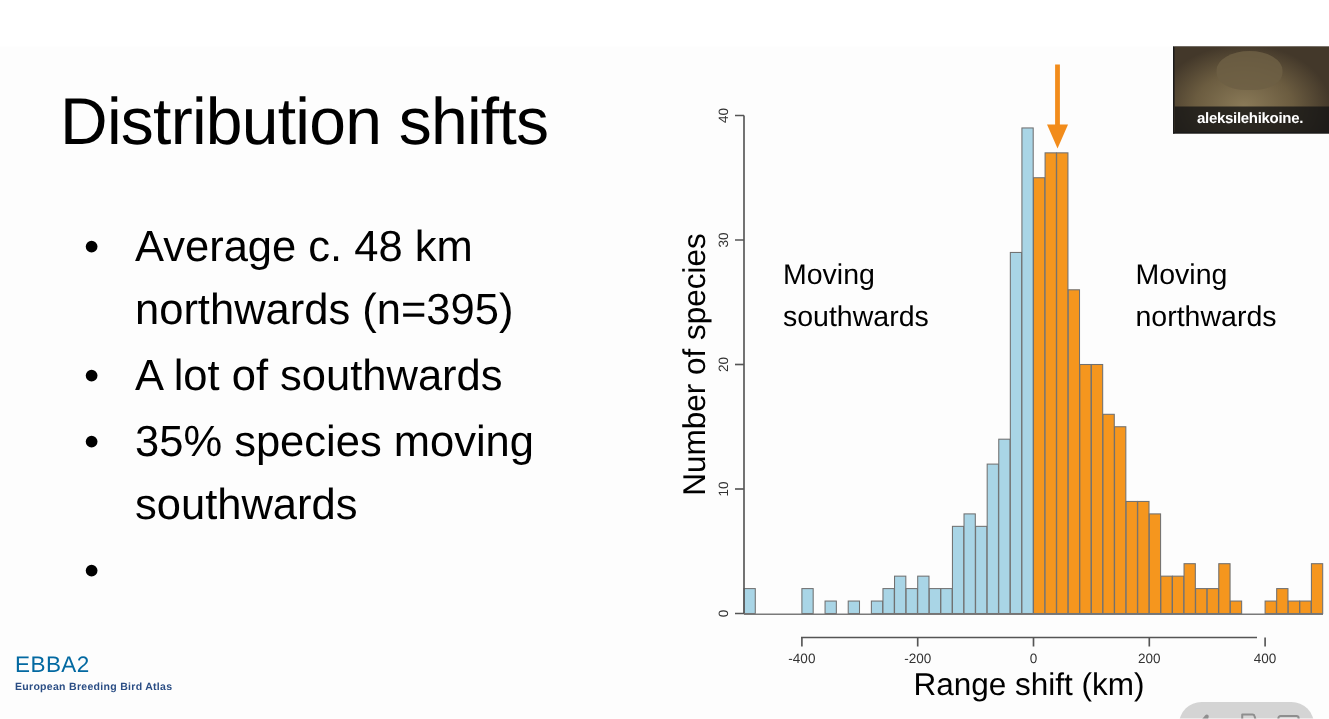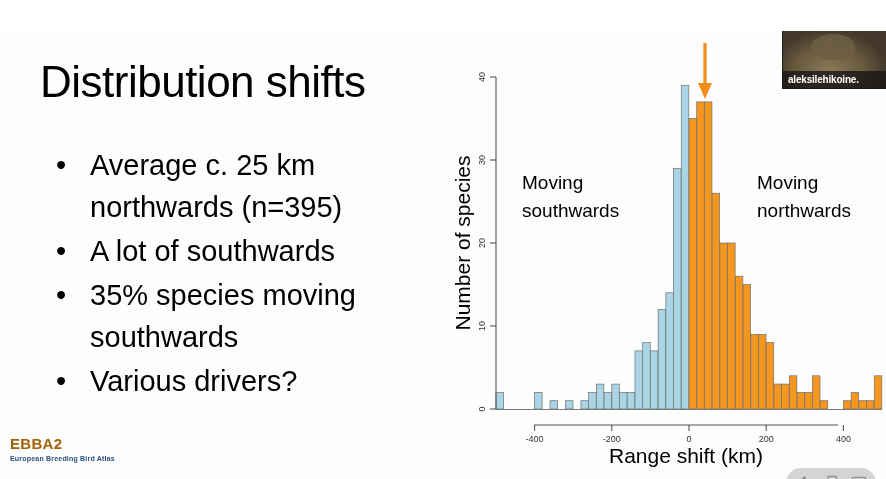--- a/index.html
+++ b/index.html
@@ -55,22 +55,22 @@
   }
   .bullet-text { display: block; }
 
   
   #ebba-logo {
     position: absolute;
     left: 10px; top: 405px;
   }
   #ebba-logo-main {
     font-size: 15px;
-    font-weight: bold;
-    color: #a16207;
+    font-weight: normal;
+    color: #0369a1;
     letter-spacing: 0.3px;
     line-height: 1.1;
   }
   #ebba-logo-sub {
     font-size: 7px;
     font-weight: bold;
     color: #2a4d84;
     letter-spacing: 0.2px;
     margin-top: 2px;
   }
@@ -125,21 +125,21 @@
   }
   #video-name-bar {
     position: absolute;
     left: 0; right: 0; bottom: 0;
     height: 17px;
     background: rgba(20,20,20,0.78);
     color: #ffffff;
     font-size: 10px;
     font-weight: bold;
     line-height: 17px;
-    padding-left: 5px;
+    padding-left: 15px;
     white-space: nowrap;
     overflow: hidden;
     letter-spacing: -0.2px;
   }
 
   
   #zoom-watermark {
     position: absolute;
     left: 766px; top: 448px;
     font-size: 46px;
@@ -172,33 +172,32 @@
 
 <div id="slide">
 
   <div id="left-panel">
 
     <div id="slide-title">Distribution shifts</div>
 
     <ul id="bullet-list">
       <li class="bullet-item">
         <span class="bullet-dot">•</span>
-        <span class="bullet-text">Average c. 25 km northwards (n=395)</span>
+        <span class="bullet-text">Average c. 48 km northwards (n=395)</span>
       </li>
       <li class="bullet-item">
         <span class="bullet-dot">•</span>
         <span class="bullet-text">A lot of southwards</span>
       </li>
       <li class="bullet-item">
         <span class="bullet-dot">•</span>
         <span class="bullet-text">35% species moving southwards</span>
       </li>
       <li class="bullet-item">
         <span class="bullet-dot">•</span>
-        <span class="bullet-text">Various drivers?</span>
       </li>
     </ul>
 
     <div id="ebba-logo">
       <div id="ebba-logo-main">EBBA2</div>
       <div id="ebba-logo-sub">European Breeding Bird Atlas</div>
     </div>
   </div>
 
   <div id="chart-area">

